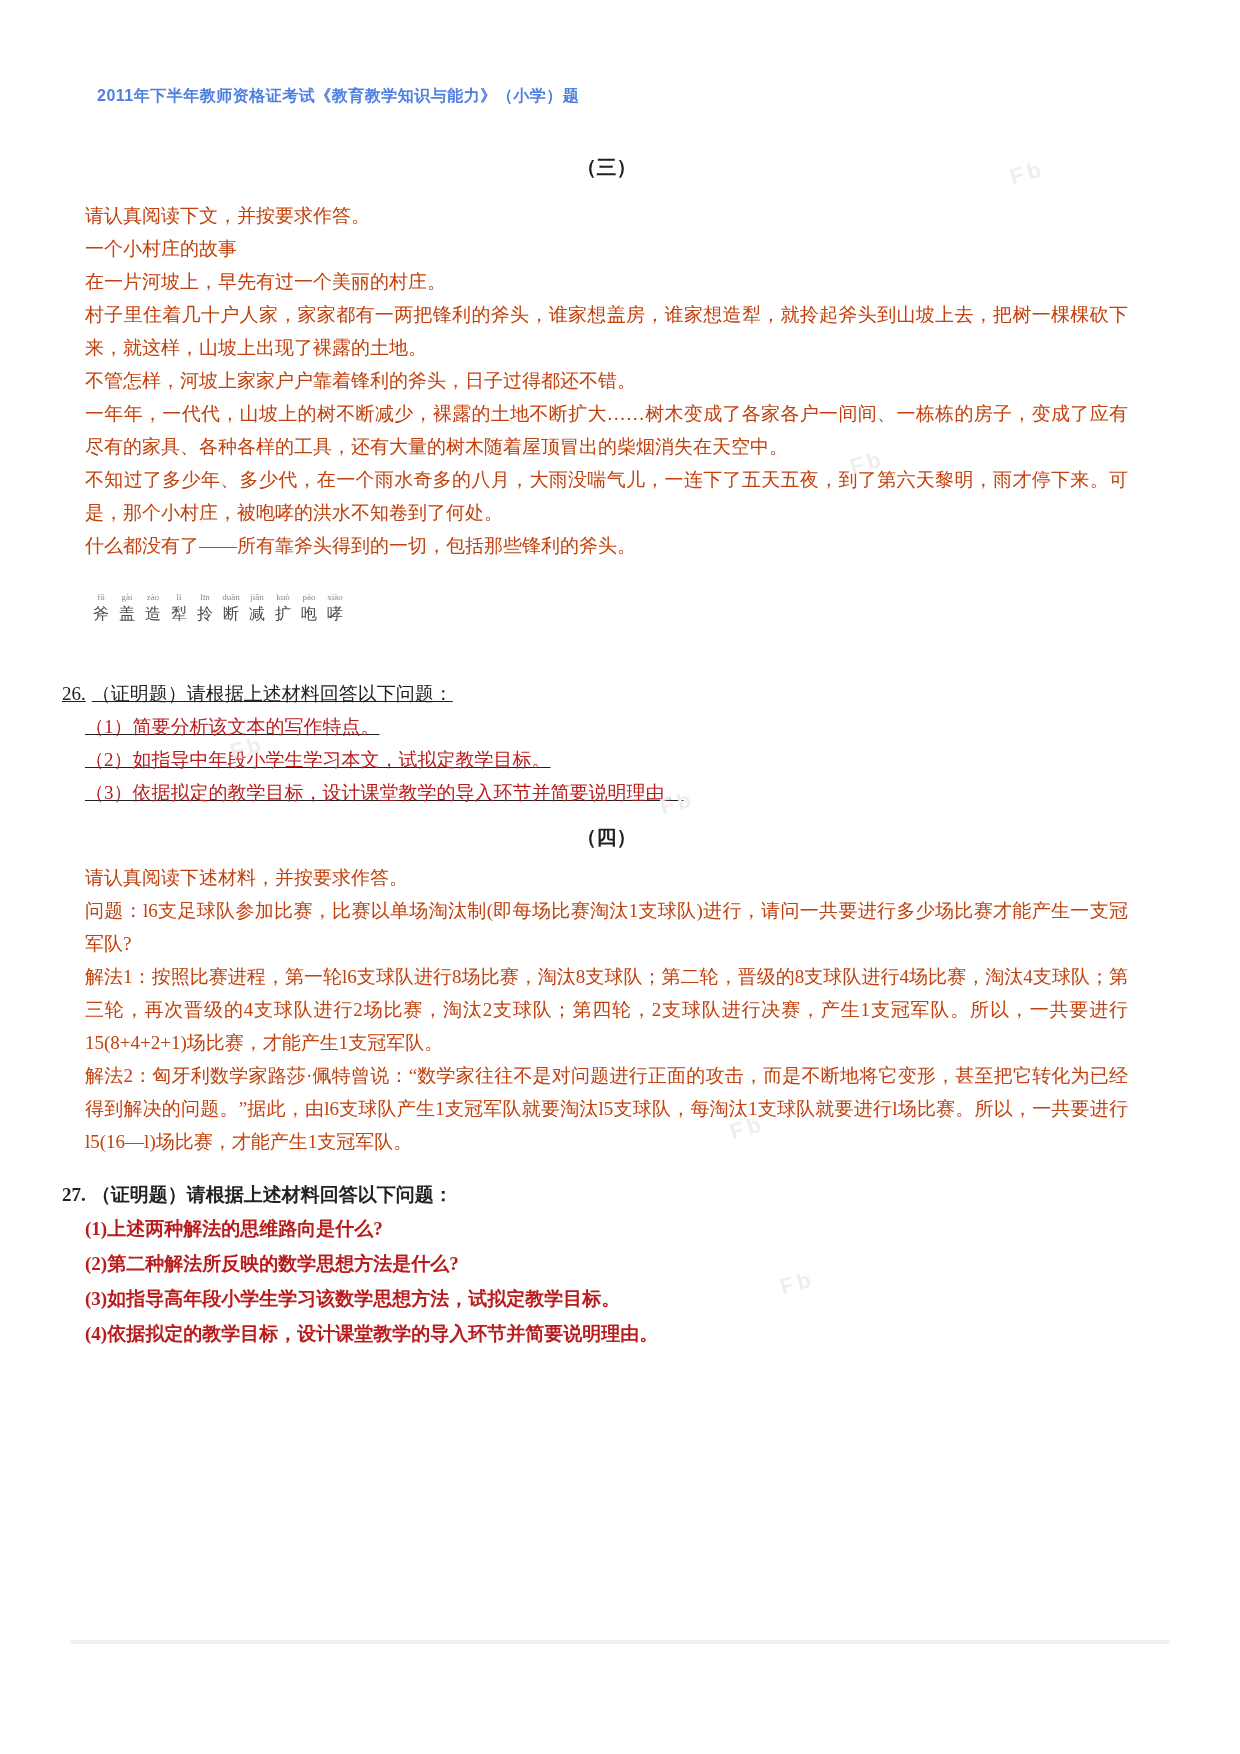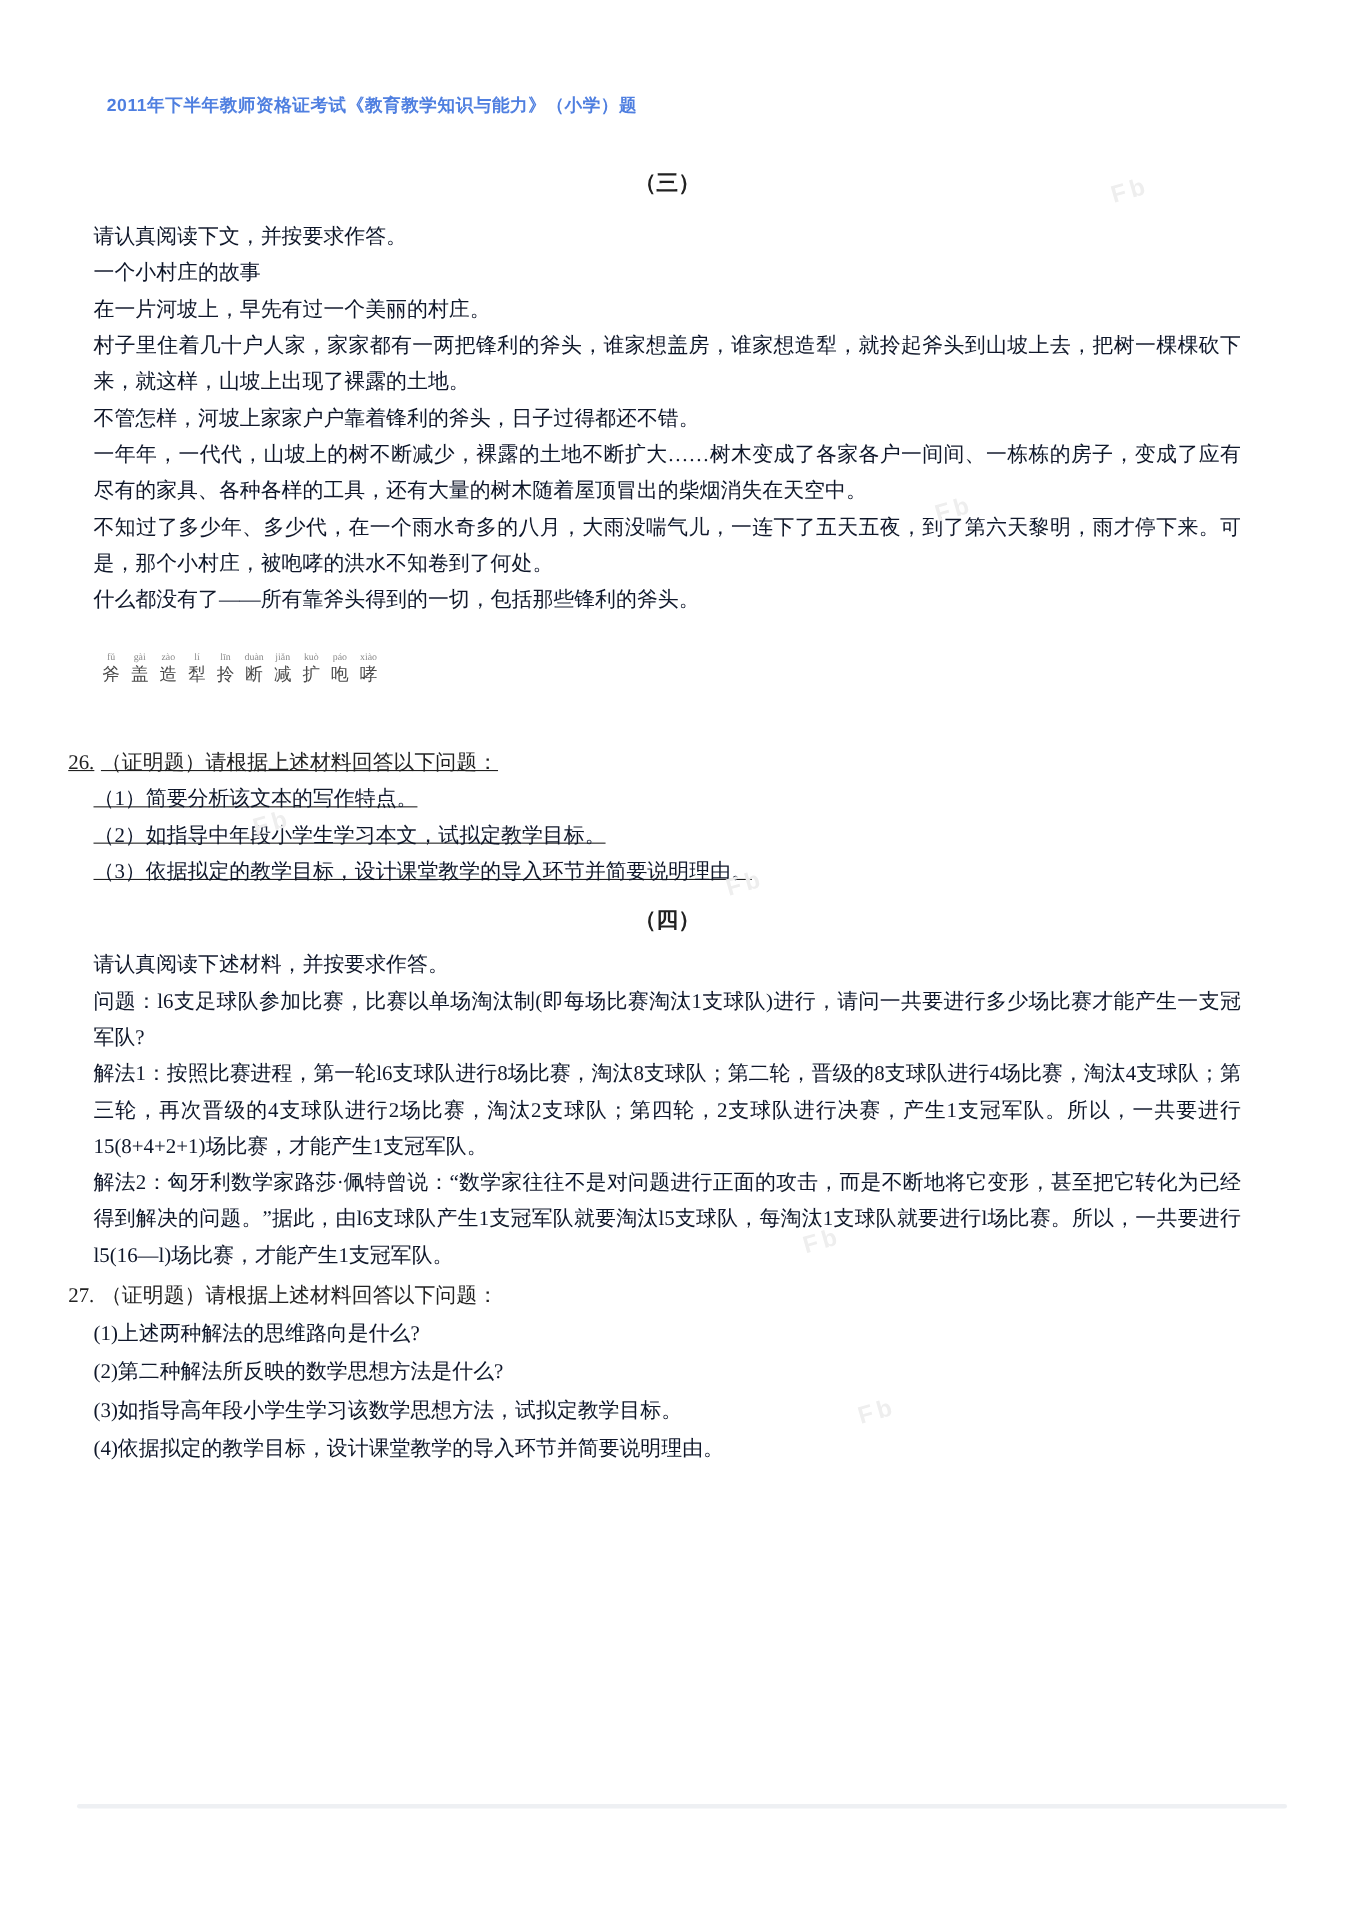--- a/index.html
+++ b/index.html
@@ -32,21 +32,21 @@
     line-height: 28px;
   }
   .sec-heading.s3 { margin-top: 46px; }
   .sec-heading.s4 { margin-top: 14px; }
 
   .body-line, .body-par {
     margin: 0;
     font-size: 19px;
     line-height: 33px;
     text-align: justify;
-    color: #0f172a;
+    color: #c2410c;
   }
   .body-line.intro3 { margin-top: 18px; }
   .body-line.intro4 { margin-top: 10px; }
 
   .vocab-row {
     margin-top: 30px;
     margin-left: 5px;
     display: inline-flex;
     gap: 4px;
   }
@@ -63,34 +63,34 @@
     white-space: nowrap;
   }
   .vocab-item .hz {
     font-size: 16px;
     line-height: 22px;
     color: #4a4a4a;
   }
 
   .q-block { margin: 0; }
   .q-block.q26 { margin-top: 52px; text-decoration: underline; }
-  .q-block.q27 { margin-top: 4px; }
+  .q-block.q27 { margin-top: 20px; font-weight: bold; }
   .q-stem {
     margin: 0 0 0 -23px;
     font-size: 19px;
     line-height: 33px;
     color: #222222;
   }
   .q-num { margin-right: 6px; }
   .q-item {
     margin: 0;
     font-size: 19px;
     line-height: 33px;
     text-align: justify;
-    color: #0f172a;
+    color: #b91c1c;
   }
   .q27 .q-item { line-height: 35px; }
 
   .watermark {
     position: absolute;
     font-family: "Liberation Sans", "DejaVu Sans", sans-serif;
     font-size: 22px;
     font-weight: 700;
     letter-spacing: 4px;
     color: #eeeeee;

